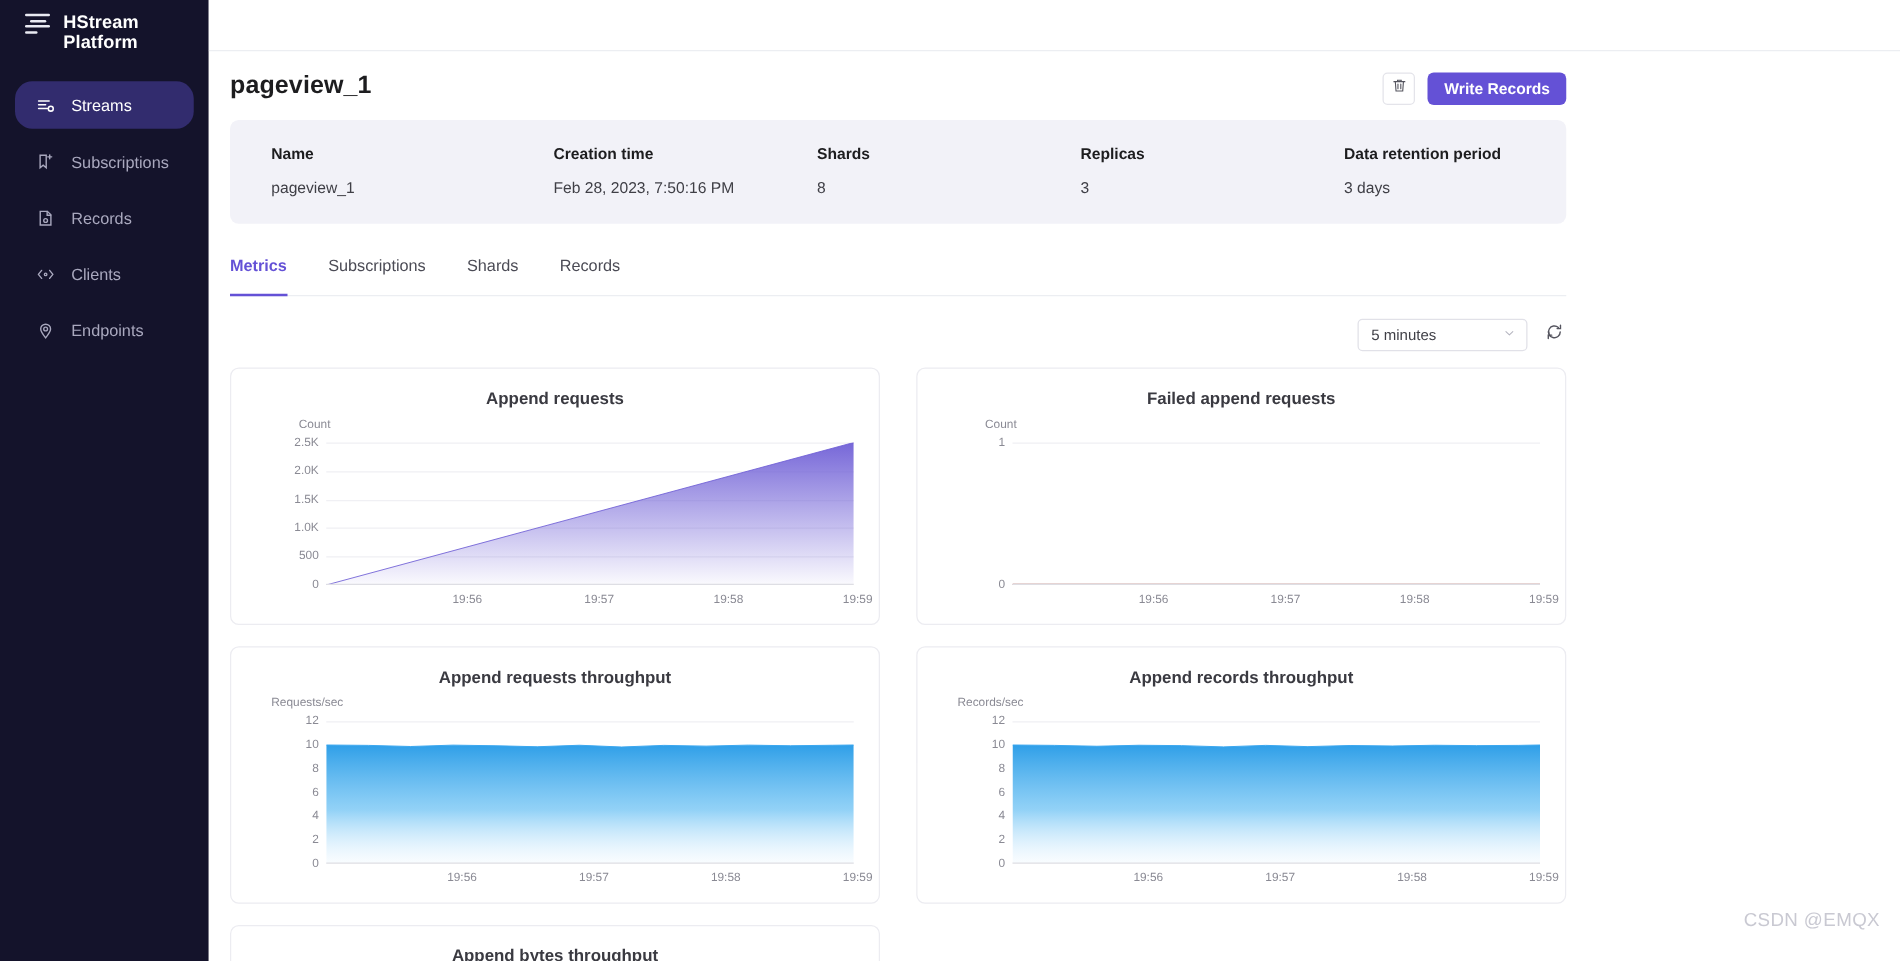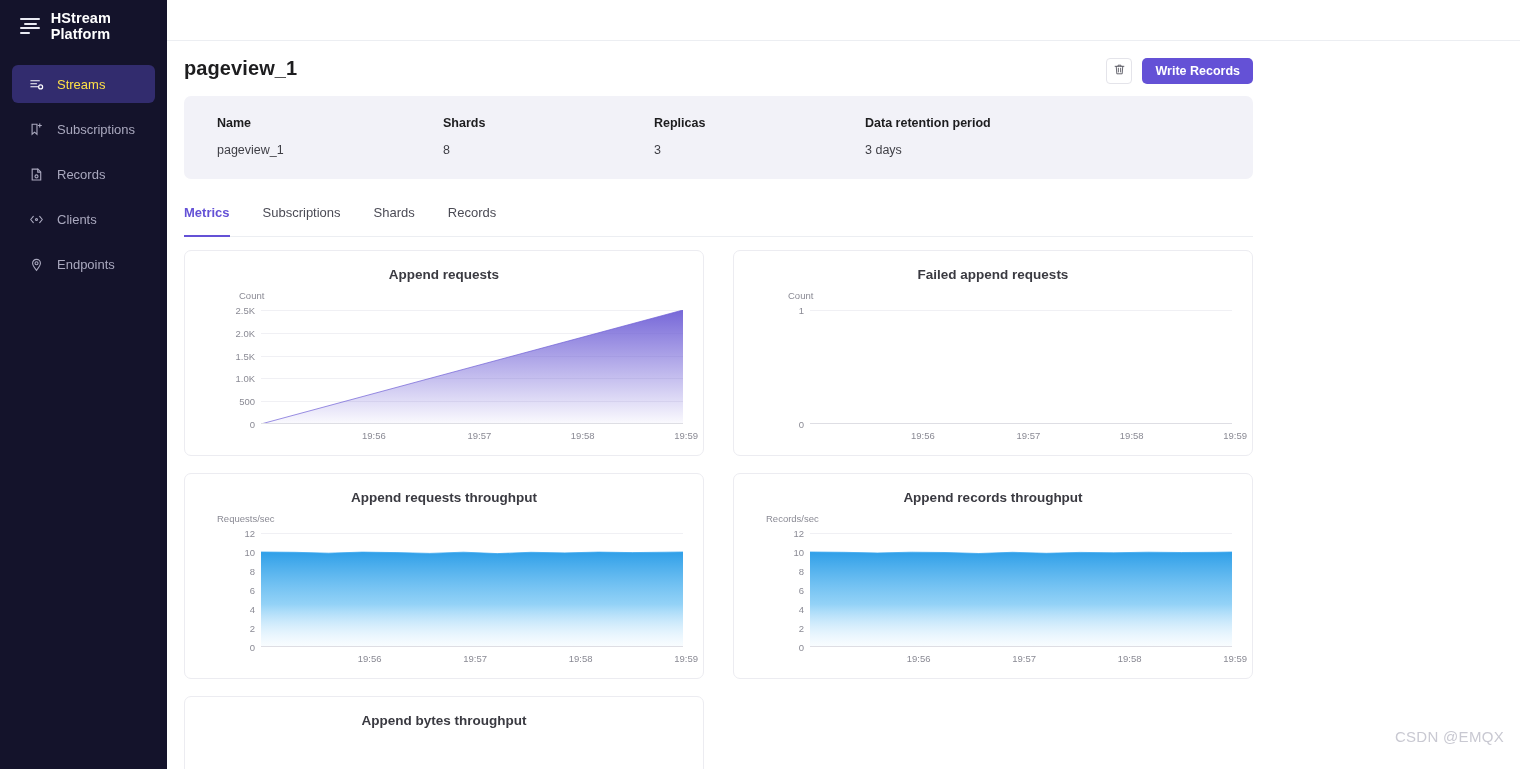--- a/index.html
+++ b/index.html
@@ -12,39 +12,39 @@
   .app { display: flex; width: 1520px; height: 769px; }
 
   
   .sidebar {
     width: 167px; height: 769px;
     background: #14132b;
     flex: 0 0 167px;
     position: relative;
   }
   .brand {
-    display: flex; align-items: center; gap: 10px;
+    display: flex; align-items: flex-start; gap: 10px;
     padding: 10px 0 0 20px; height: 42px;
   }
   .logo-mark { width: 22px; height: 18px; display: flex; flex-direction: column; justify-content: center; gap: 2.5px; }
   .logo-mark i { display: block; height: 2px; background: #e9eaf2; border-radius: 1px; }
   .logo-mark i:nth-child(1) { width: 20px; }
   .logo-mark i:nth-child(2) { width: 13px; margin-left: 4px; }
   .logo-mark i:nth-child(3) { width: 20px; }
   .logo-mark i:nth-child(4) { width: 10px; }
   .brand-name { color: #ffffff; font-size: 14.5px; font-weight: bold; letter-spacing: .1px; }
 
   .nav { margin-top: 23px; padding: 0 12px; }
   .nav-item {
     display: flex; align-items: center; gap: 13px;
     height: 38px; padding: 0 16px; border-radius: 6px;
     color: #a9a8be; font-size: 13px; margin-bottom: 7px; cursor: pointer;
   }
   .nav-item .ic { width: 16px; height: 16px; flex: 0 0 16px; display: flex; align-items: center; justify-content: center; }
-  .nav-item.active { background: #322c6e; color: #fde047; }
+  .nav-item.active { background: #322c6e; color: #ffffff; border-radius: 14px; }
   .nav-item.active .ic svg { stroke: #ffffff; }
   .nav-item .ic svg { stroke: #a9a8be; }
 
   
   .main { flex: 1 1 auto; height: 769px; background: #ffffff; overflow: hidden; position: relative; }
   .topbar { height: 41px; border-bottom: 1px solid #eceef2; background: #fff; }
   .content { padding: 0 0 0 0; }
 
   .page-head {
     display: flex; align-items: flex-start; justify-content: space-between;
@@ -222,40 +222,64 @@
         </div>
         <button class="primary-btn">Write Records</button>
       </div>
 
       <div class="info-panel">
         <div class="info-cell">
           <div class="info-label">Name</div>
           <div class="info-value">pageview_1</div>
         </div>
         <div class="info-cell">
+          <div class="info-label">Creation time</div>
+          <div class="info-value">Feb 28, 2023, 7:50:16 PM</div>
+        </div>
+        <div class="info-cell">
           <div class="info-label">Shards</div>
           <div class="info-value">8</div>
         </div>
         <div class="info-cell">
           <div class="info-label">Replicas</div>
           <div class="info-value">3</div>
         </div>
         <div class="info-cell">
           <div class="info-label">Data retention period</div>
           <div class="info-value">3 days</div>
         </div>
       </div>
 
       <div class="tabs">
         <div class="tab active">Metrics</div>
         <div class="tab">Subscriptions</div>
         <div class="tab">Shards</div>
         <div class="tab">Records</div>
       </div>
 
+      <div class="controls">
+        <div class="select">
+          <span>5 minutes</span>
+          <span>
+            <svg width="11" height="11" viewBox="0 0 16 16" fill="none" stroke="#b4b4bf" stroke-width="1.2" stroke-linecap="round" stroke-linejoin="round">
+              <path d="M4 6.2 8 10l4-3.8"></path>
+            </svg>
+          </span>
+        </div>
+        <div class="refresh-btn">
+          <span>
+            <svg width="15" height="15" viewBox="0 0 16 16" fill="none" stroke="#55555f" stroke-width="1.2" stroke-linecap="round">
+              <path d="M13 8a5 5 0 1 1-1.6-3.7"></path>
+              <path d="M13.2 2.3v2.9h-2.9"></path>
+              <path d="M3 8a5 5 0 0 0 1.6 3.7"></path>
+              <path d="M2.8 13.7v-2.9h2.9"></path>
+            </svg>
+          </span>
+        </div>
+      </div>
 
       <div class="grid">
 
         <div class="card">
           <div class="card-title">Append requests</div>
           <div class="chart-area">
             <div class="axis-unit">Count</div>
             <div class="ycol">
               <div class="ytick" style="top:136px">0</div>
               <div class="ytick" style="top:113.2px">500</div>

